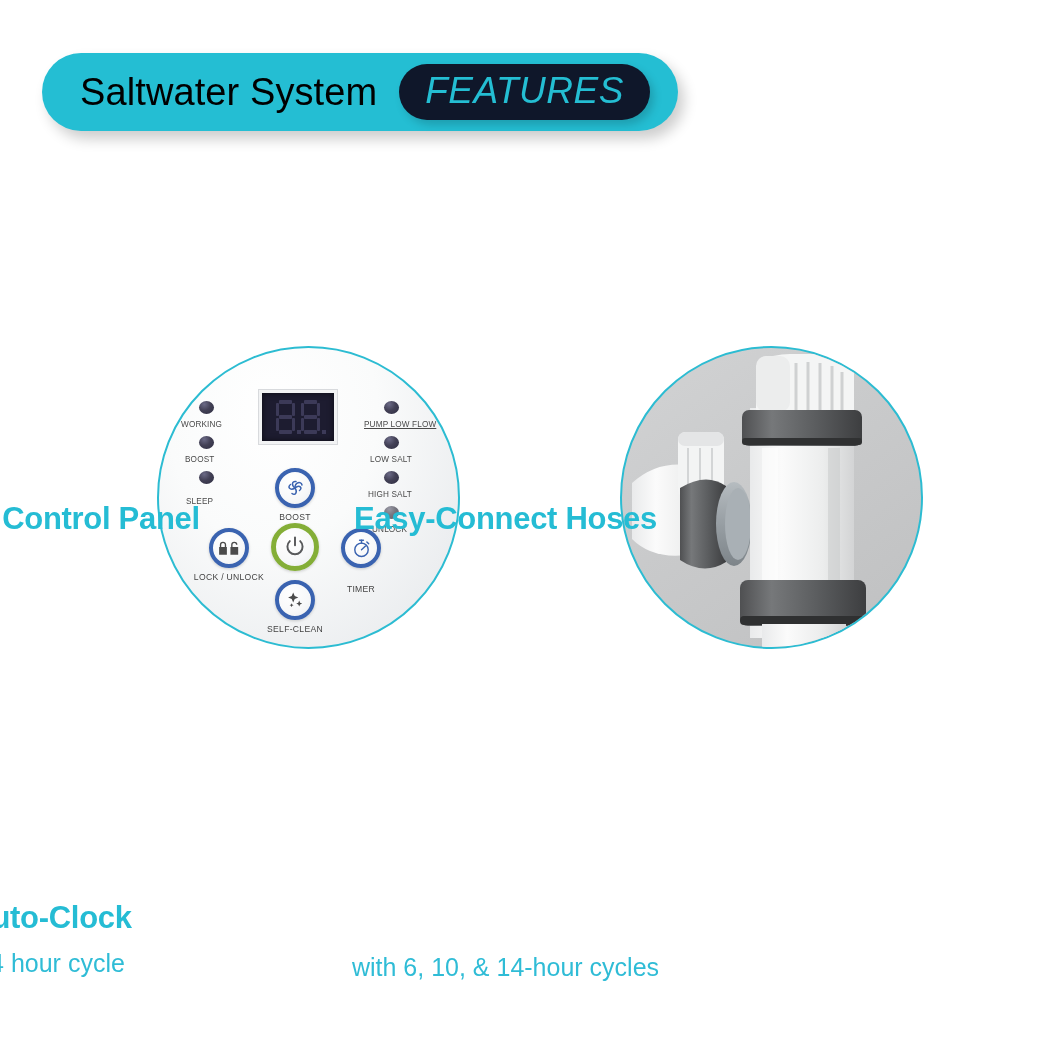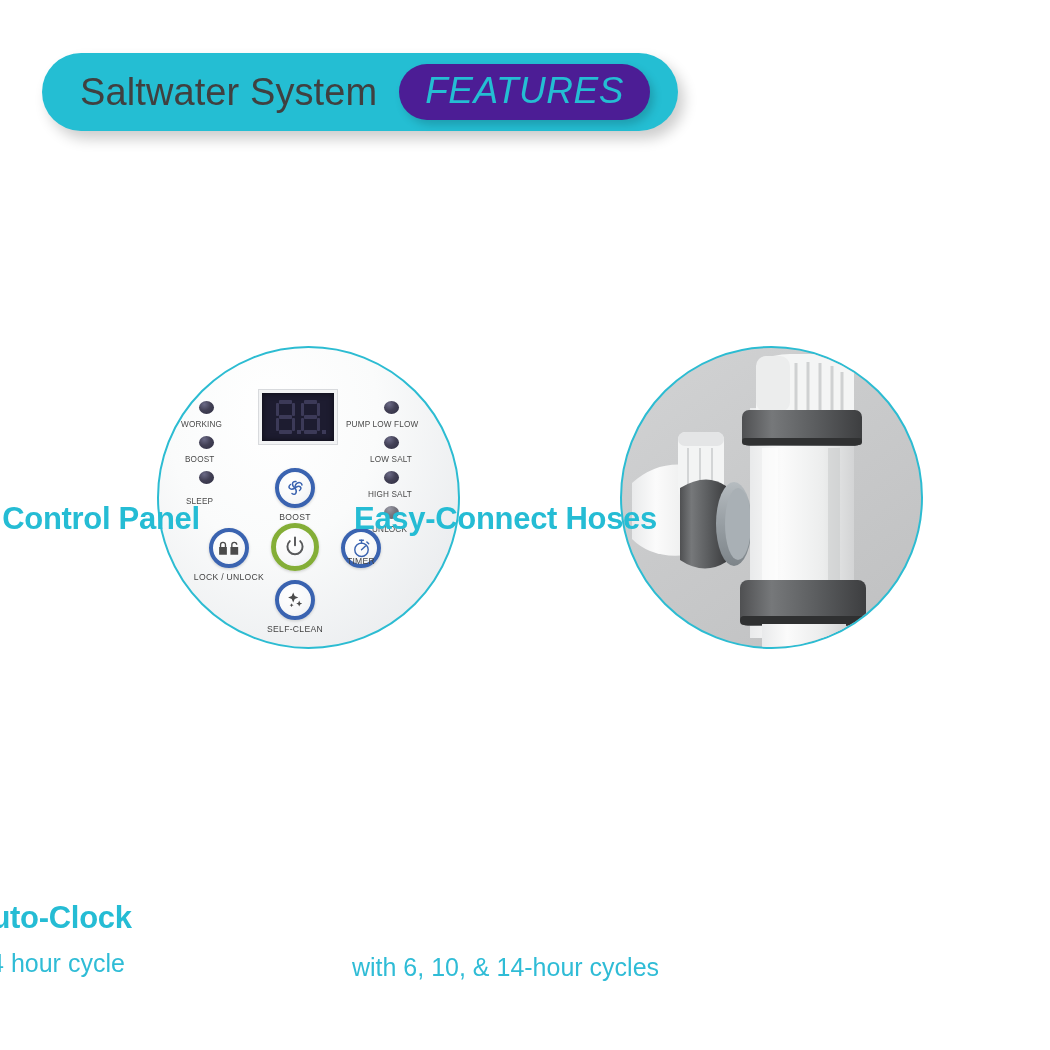--- a/index.html
+++ b/index.html
@@ -23,29 +23,29 @@
     top: 53px;
     height: 78px;
     padding: 0 28px 0 38px;
     display: flex;
     align-items: center;
     background: #24bed3;
     border-radius: 44px;
     box-shadow: 6px 8px 14px rgba(0,0,0,0.20);
   }
   #header-title {
-    color: #404040;
+    color: #000000;
     font-size: 38px;
     font-weight: 400;
     letter-spacing: 0.1px;
     white-space: nowrap;
   }
   #features-pill {
     margin-left: 22px;
-    background: #4c1d95;
+    background: #0f172a;
     border-radius: 30px;
     padding: 6px 26px 8px 26px;
     box-shadow: 4px 5px 9px rgba(0,0,0,0.17);
   }
   #features-label {
     color: #24bed3;
     font-size: 37px;
     font-style: italic;
     font-weight: 400;
     letter-spacing: 0.5px;
@@ -214,21 +214,21 @@
       <div class="led" style="left:40px; top:53px;"></div>
       <div class="led-label" style="left:22px; top:72px;text-align:right;">WORKING</div>
 
       <div class="led" style="left:40px; top:88px;"></div>
       <div class="led-label" style="left:26px; top:107px;">BOOST</div>
 
       <div class="led" style="left:40px; top:123px;"></div>
       <div class="led-label" style="left:27px; top:149px;text-align:right;">SLEEP</div>
 
       <div class="led" style="left:225px; top:53px;"></div>
-      <div class="led-label" style="left:187px; top:72px;">PUMP LOW FLOW</div>
+      <div class="led-label" style="left:205px; top:72px;text-decoration:underline;">PUMP LOW FLOW</div>
 
       <div class="led" style="left:225px; top:88px;"></div>
       <div class="led-label" style="left:211px; top:107px;">LOW SALT</div>
 
       <div class="led" style="left:225px; top:123px;"></div>
       <div class="led-label" style="left:209px; top:142px;">HIGH SALT</div>
 
       <div class="led grey" style="left:225px; top:158px;"></div>
       <div class="led-label" style="left:213px; top:177px;">UNLOCK</div>
 
@@ -270,21 +270,21 @@
         <svg width="23" height="23" viewBox="0 0 24 24">
           <g fill="none" stroke="#3a63b0" stroke-width="1.5" stroke-linecap="round">
             <circle cx="12" cy="13.4" r="7"></circle>
             <path d="M12 13.4 L 16.2 9.4"></path>
             <path d="M10 3.3 h4"></path>
             <path d="M12 3.3 v3.1"></path>
             <path d="M17.6 5.2 l1.9 1.9"></path>
           </g>
         </svg>
       </div>
-      <div class="btn-label" style="left:202px; top:208px;">TIMER</div>
+      <div class="btn-label" style="left:202px; top:236px;">TIMER</div>
 
       <div class="btn blue" style="left:116px; top:232px; width:40px; height:40px;">
         <svg width="24" height="24" viewBox="0 0 24 24">
           <g fill="#4b4b4b">
             <path d="M10.2 4.4 l1.5 3.6 3.6 1.5 -3.6 1.5 -1.5 3.6 -1.5 -3.6 -3.6 -1.5 3.6 -1.5 z"></path>
             <path d="M16.2 12.6 l0.9 2.1 2.1 0.9 -2.1 0.9 -0.9 2.1 -0.9 -2.1 -2.1 -0.9 2.1 -0.9 z"></path>
             <path d="M8.6 15.2 l0.6 1.4 1.4 0.6 -1.4 0.6 -0.6 1.4 -0.6 -1.4 -1.4 -0.6 1.4 -0.6 z"></path>
           </g>
         </svg>
       </div>

